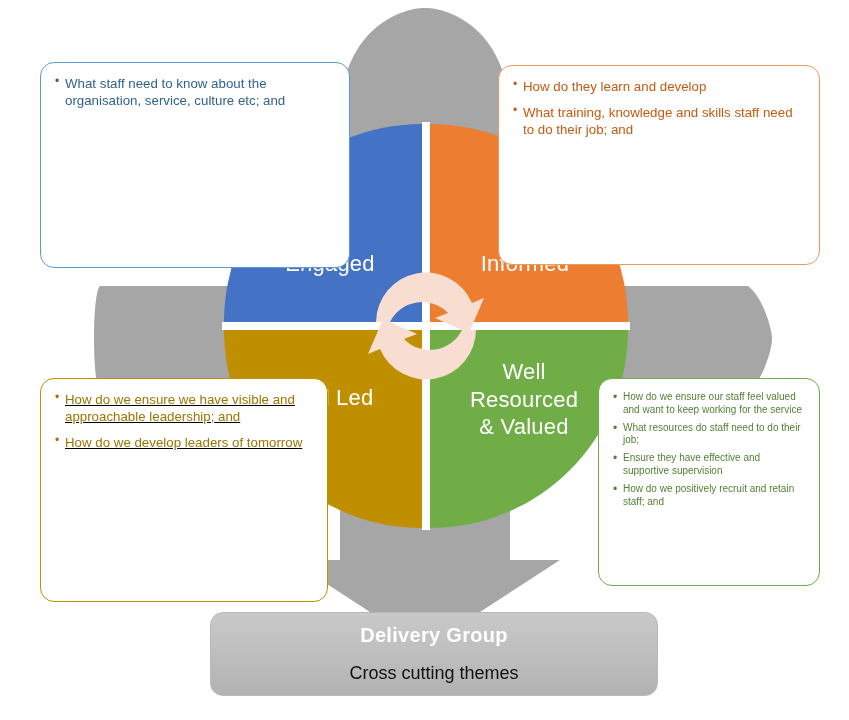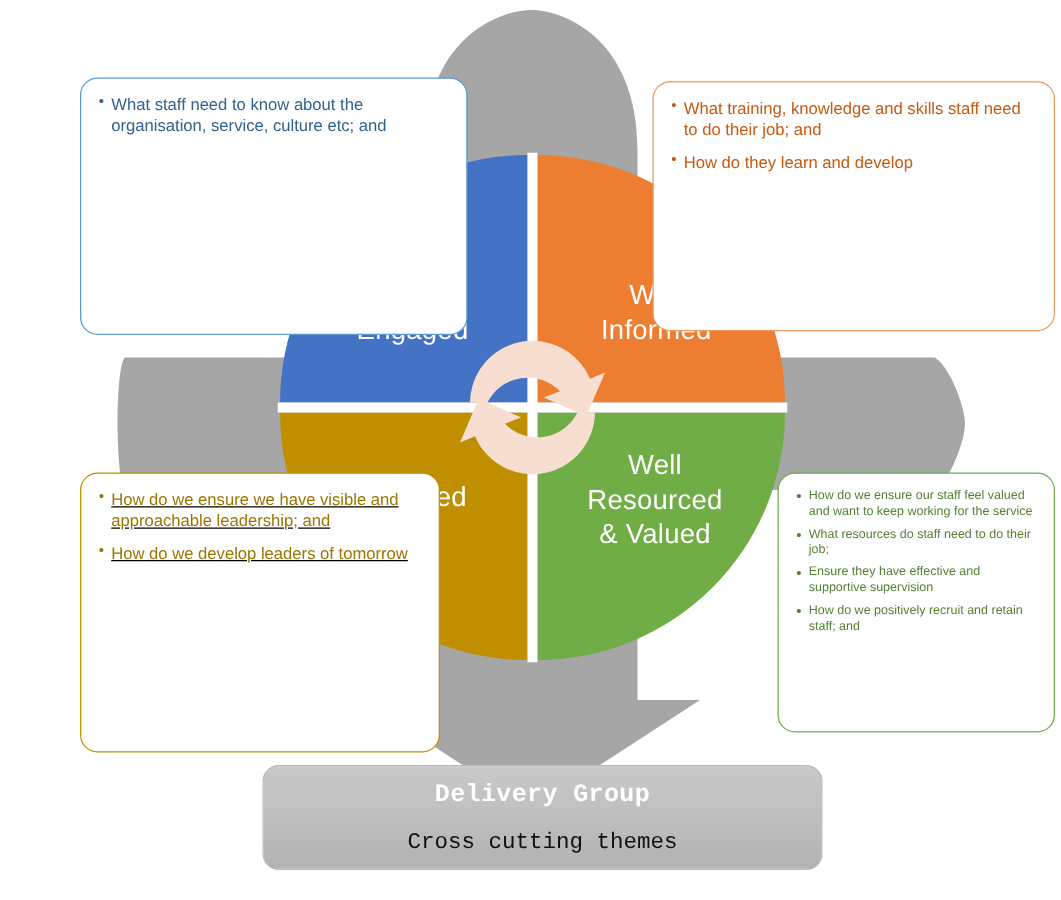--- a/index.html
+++ b/index.html
@@ -54,21 +54,20 @@
   #label-resourced{ left: 432px; top: 358px; width: 184px; }
 
   
   .callout {
     position: absolute;
     background: #ffffff;
     border: 1.6px solid #888;
     border-radius: 14px;
     box-sizing: border-box;
     padding: 12px 14px 10px 14px;
-    margin-left: 24px;
   }
   .callout ul {
     margin: 0;
     padding: 0;
     list-style: none;
   }
   .callout li {
     position: relative;
     padding-left: 10px;
     margin: 0 0 9px 0;
@@ -118,21 +117,20 @@
     width: 448px;
     height: 84px;
     border-radius: 13px;
     background: linear-gradient(180deg, #C9C9C9 0%, #BDBDBD 55%, #B2B2B2 100%);
     border: 1px solid #B8B8B8;
     box-sizing: border-box;
     display: flex;
     flex-direction: column;
     align-items: center;
     justify-content: center;
-    font-family: Liberation Mono, monospace;
   }
   #delivery-title {
     color: #ffffff;
     font-size: 20px;
     font-weight: bold;
     letter-spacing: .3px;
     margin-bottom: 16px;
   }
   #delivery-sub {
     color: #111111;
@@ -212,22 +210,22 @@
 &amp; Valued</div>
 
   <div class="callout" id="box-engaged">
     <ul>
       <li>What staff need to know about the organisation, service, culture etc; and</li>
     </ul>
   </div>
 
   <div class="callout" id="box-informed">
     <ul>
+      <li>How do they learn and develop</li>
       <li>What training, knowledge and skills staff need to do their job; and</li>
-      <li>How do they learn and develop</li>
     </ul>
   </div>
 
   <div class="callout" id="box-led">
     <ul>
       <li>How do we ensure we have visible and approachable leadership; and</li>
       <li>How do we develop leaders of tomorrow</li>
     </ul>
   </div>
 

